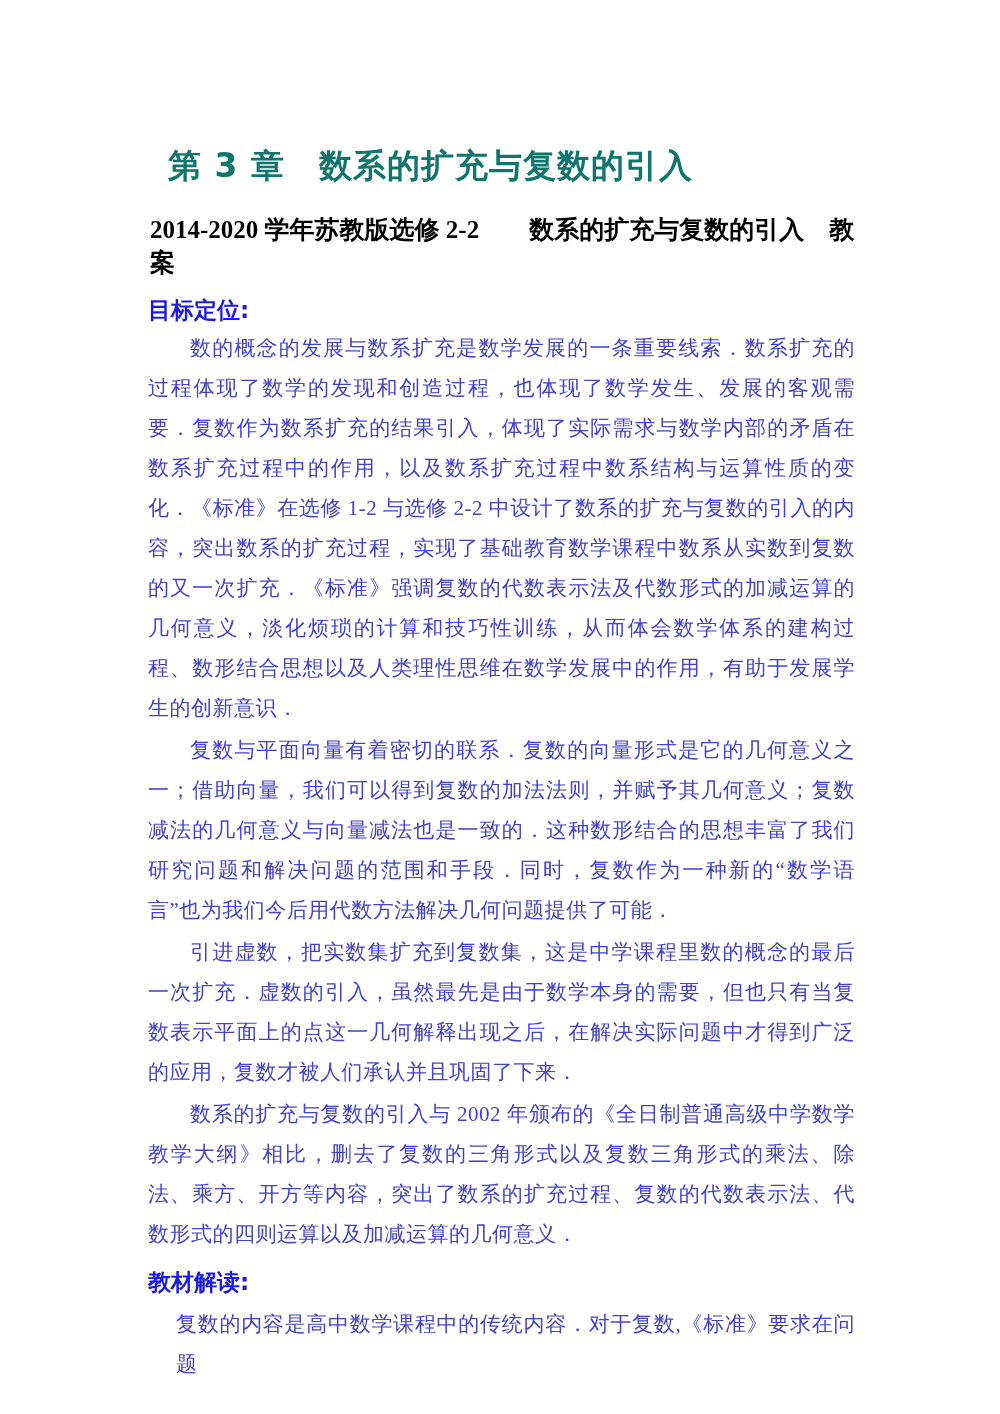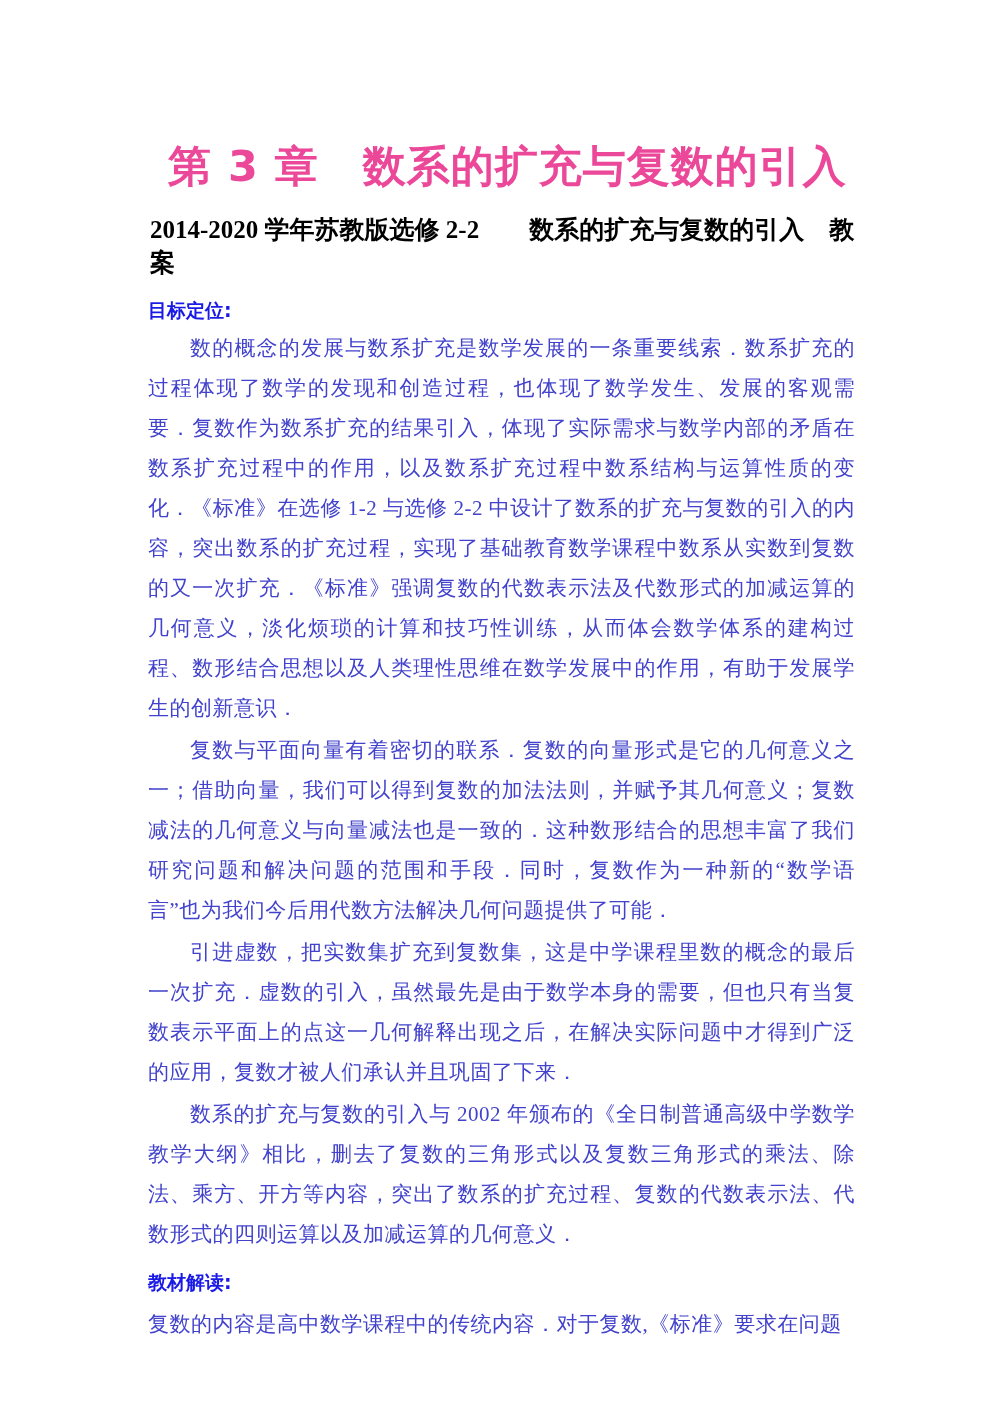--- a/index.html
+++ b/index.html
@@ -17,58 +17,59 @@
     box-sizing: border-box;
     width: 1000px;
     height: 1414px;
     padding: 145px 145px 0 148px;
     background: #ffffff;
   }
   .doc-title {
     margin: 0;
     padding-left: 20px;
     font-family: "DejaVu Sans", sans-serif;
-    font-size: 43px;
+    font-size: 33px;
     line-height: 42px;
     font-weight: bold;
-    color: #ec4899;
+    color: #0f766e;
     letter-spacing: 1px;
   }
   .doc-subtitle {
     margin: 26px 0 0 2px;
     font-family: "Liberation Serif", serif;
     font-size: 25px;
     line-height: 33px;
     font-weight: bold;
     color: #000000;
   }
   .sec-heading {
     margin: 16px 0 0 0;
     font-family: "DejaVu Sans", sans-serif;
-    font-size: 19px;
+    font-size: 23px;
     line-height: 31px;
     font-weight: bold;
     color: #1a1ae6;
   }
   .sec-heading.second {
     margin-top: 8px;
     line-height: 40px;
   }
   .para {
     margin: 2px 0 0 0;
     font-size: 21px;
     line-height: 40px;
     color: #4242cc;
     text-align: justify;
     text-align-last: left;
     text-indent: 2em;
     letter-spacing: 0.5px;
   }
   .para.no-indent {
     text-indent: 0;
+    margin-left: 28px;
   }
 </style>
 </head>
 <body>
 
 <div class="page">
 
   <h1 class="doc-title">第 3 章　数系的扩充与复数的引入</h1>
 
   <h2 class="doc-subtitle">2014-2020 学年苏教版选修 2-2　　数系的扩充与复数的引入　教案</h2>

